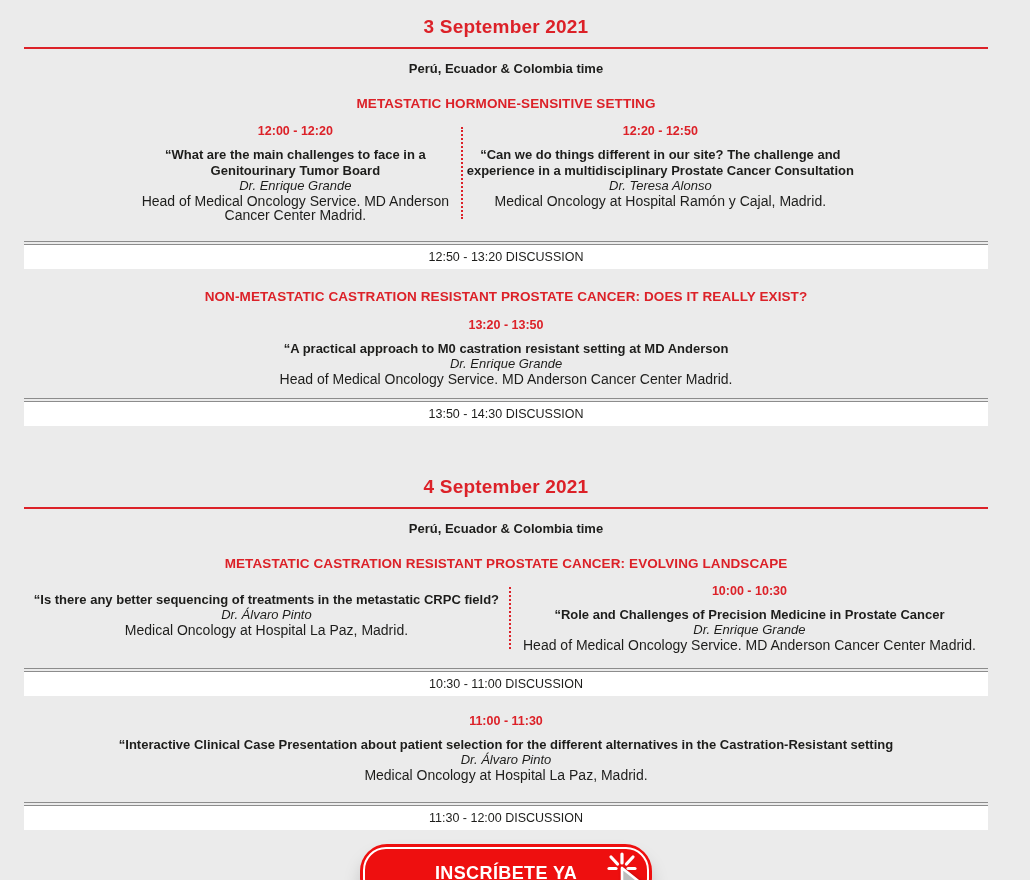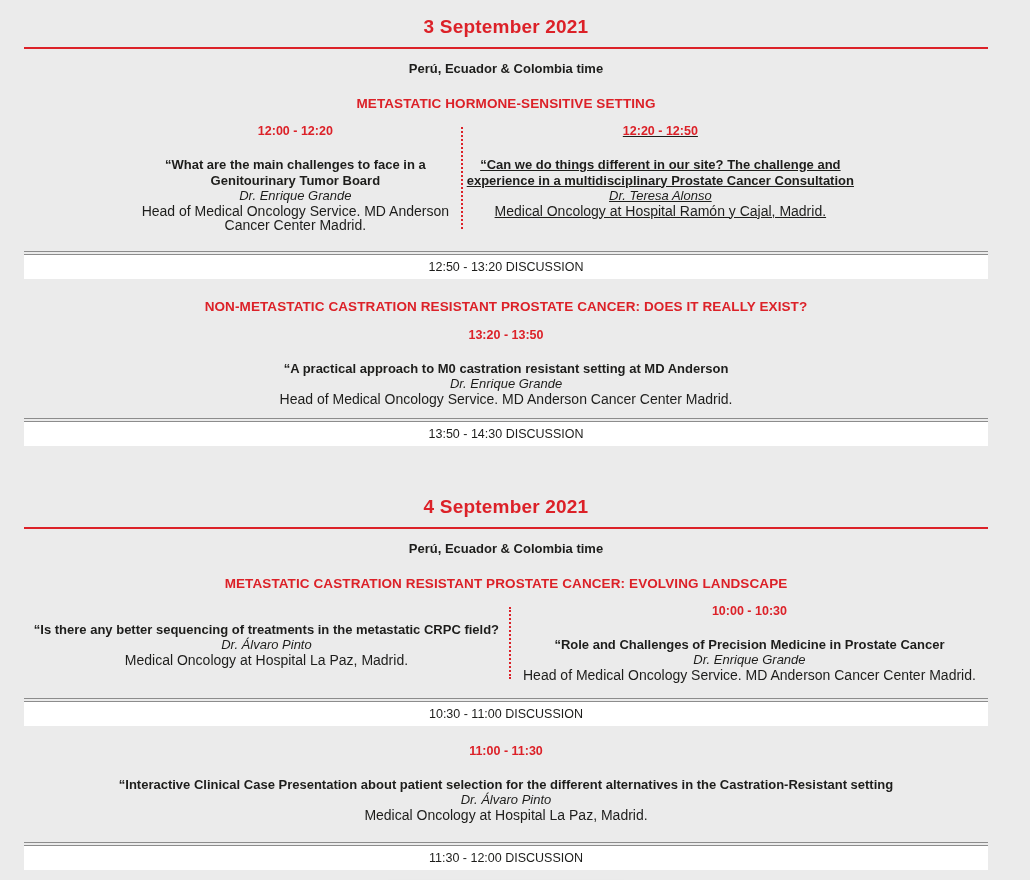--- a/index.html
+++ b/index.html
@@ -24,26 +24,26 @@
   }
   .red-rule{border:none;border-top:2px solid var(--accent-red);margin:0;}
   .tz{margin-top:12px;text-align:center;font-weight:bold;font-size:13px;}
   .sec-heading{
     margin:20px 0 0; text-align:center;
     color:var(--accent-red); font-size:13.5px; font-weight:bold; letter-spacing:.1px;
   }
   .talks-row{display:flex;align-items:flex-start;margin-top:13px;}
   .col{text-align:center;box-sizing:border-box;}
   .row-d1 .col-a{flex:0 0 45.3%;padding-left:106px;}
-  .row-d1 .col-b{flex:1;padding-right:130px;text-decoration:underline;}
+  .row-d1 .col-b{flex:1;padding-right:130px;}
   .row-d2 .col-a{flex:0 0 50.3%;}
   .row-d2 .col-b{flex:1;}
   .v-div{align-self:stretch;width:0;border-left:2px dotted var(--accent-red);margin:3px 0;}
   .talk .time{color:var(--accent-red);font-weight:bold;font-size:12.5px;line-height:15px;}
-  .talk .title{font-weight:bold;font-size:13px;line-height:15.5px;margin-top:18px;}
+  .talk .title{font-weight:bold;font-size:13px;line-height:15.5px;margin-top:8px;}
   .talk .speaker{font-style:italic;font-size:13px;line-height:15.5px;}
   .talk .affil{font-size:14px;line-height:14px;}
   .inner{margin:0 auto;}
   .row-d1 .col-a .inner{max-width:312px;}
   .row-d1 .col-b .inner{max-width:432px;}
   .single-talk{text-align:center;margin-top:14px;}
   .disc{
     background:#fff;background-clip:padding-box;
     border-top:4px double var(--bar-line);
     height:24px;display:flex;align-items:center;justify-content:center;

